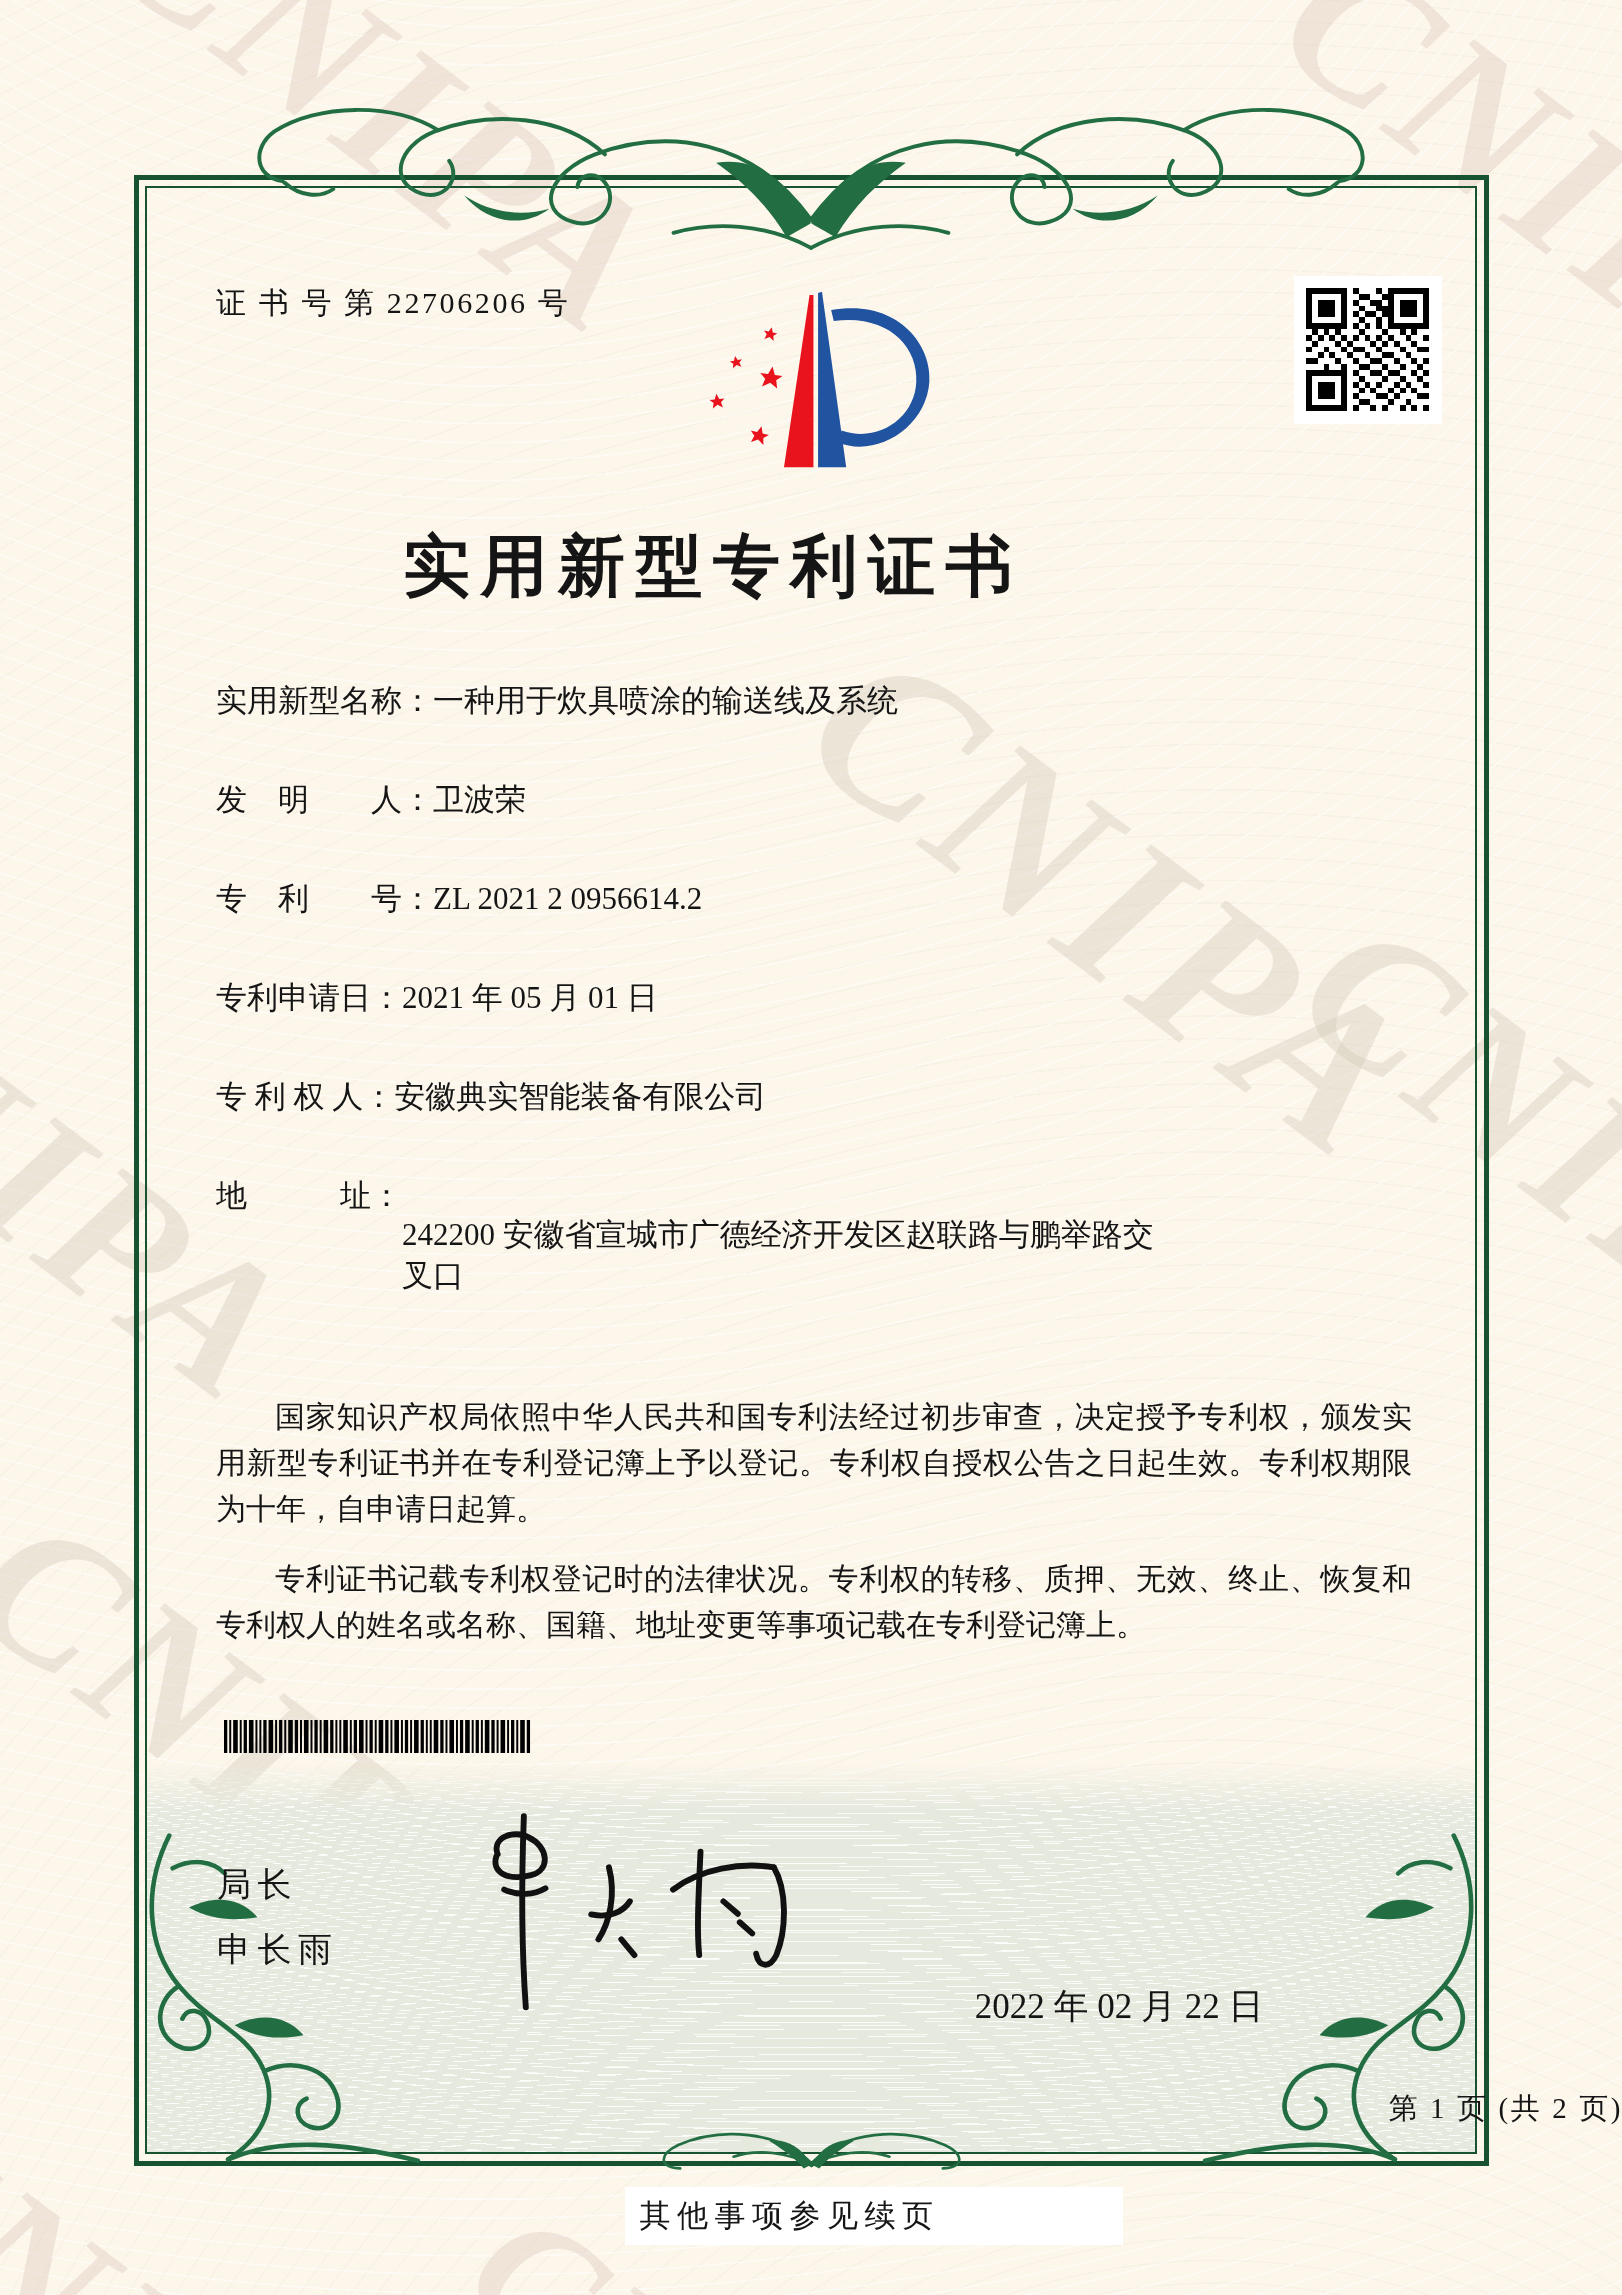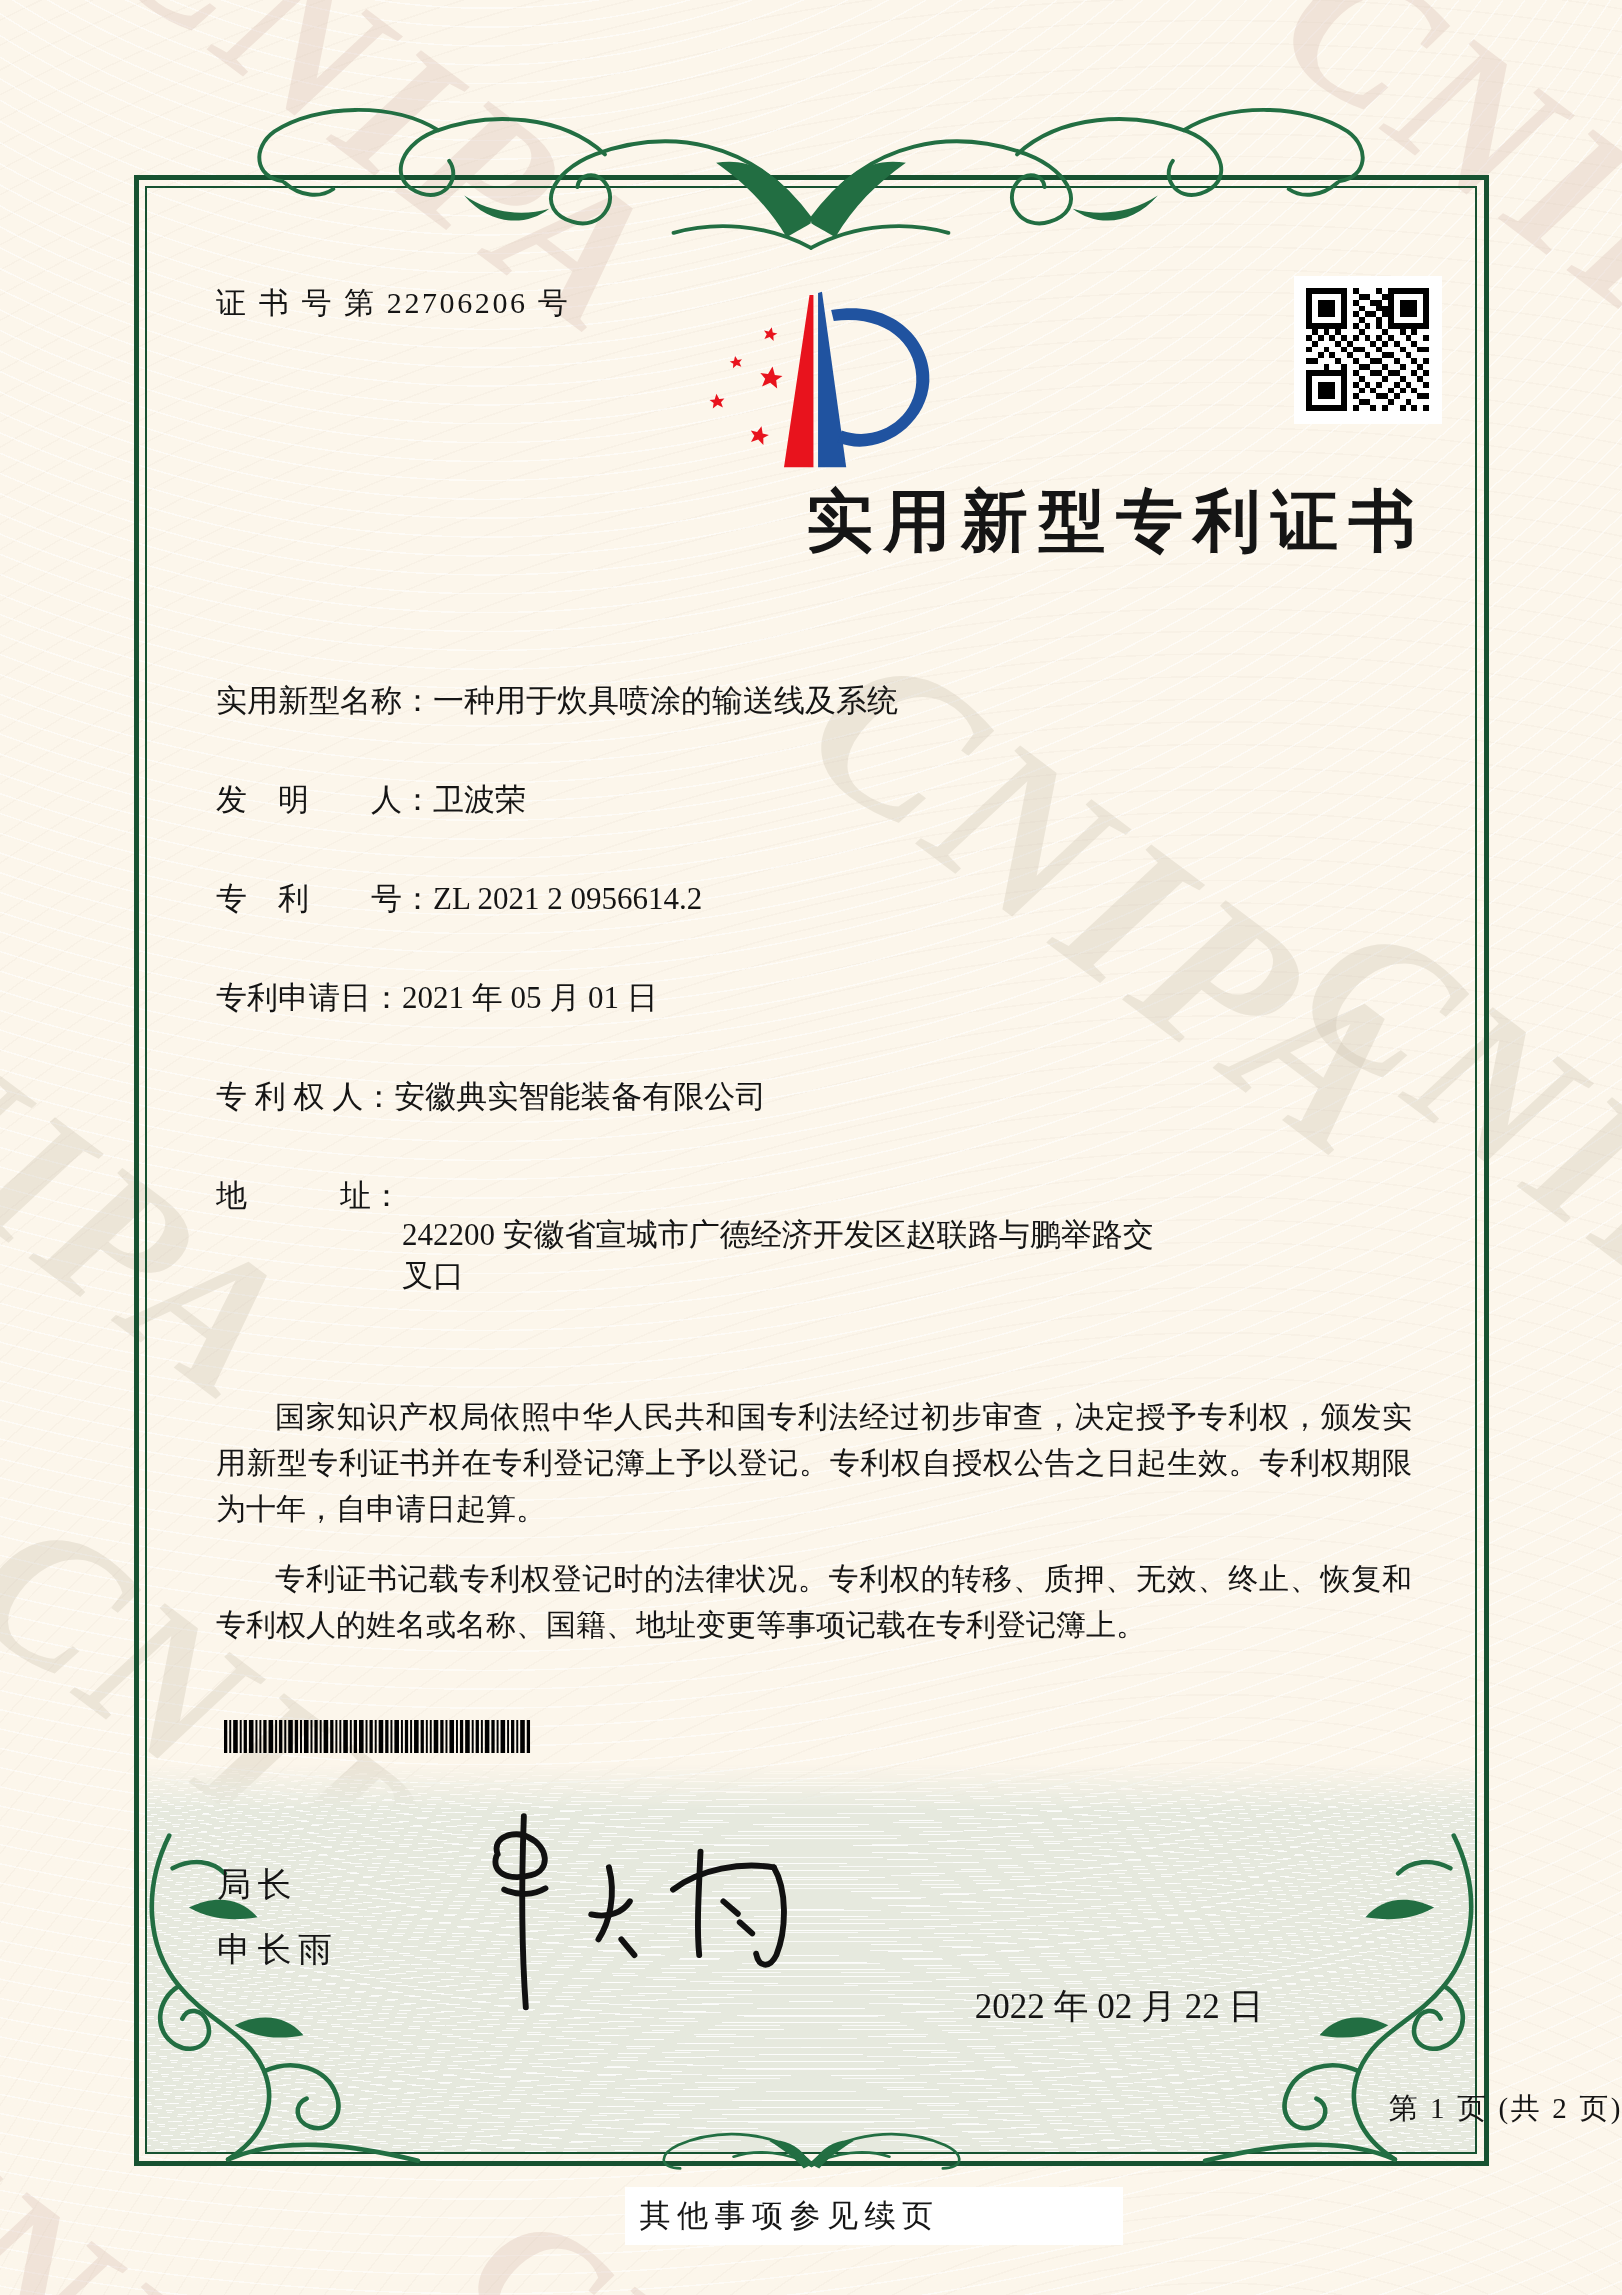--- a/index.html
+++ b/index.html
@@ -39,21 +39,21 @@
   }
   .frame-inner{
     position:absolute;left:145px;top:186px;width:1332px;height:1968px;z-index:3;
     border:2px solid #175231;box-sizing:border-box;pointer-events:none;
   }
   .orn{position:absolute;z-index:4;pointer-events:none;}
   .content{position:absolute;inset:0;z-index:5;}
   .abs{position:absolute;}
   .certno{left:216px;top:283px;font-size:30px;letter-spacing:2.6px;}
   .title{
-    left:0;width:1426px;top:476px;text-align:right;
+    left:0;width:1426px;top:521px;text-align:center;
     font-size:67px;font-weight:700;letter-spacing:10.5px;
   }
   .fields{left:216px;top:684px;width:1217px;font-size:31px;line-height:34px;}
   .frow{margin-bottom:65px;white-space:nowrap;}
   .frow .fvalue{white-space:normal;}
   .frow.address{margin-bottom:15.7px;}
   .address .fvalue{display:inline-block;width:759px;vertical-align:top;line-height:41px;white-space:normal;margin-top:35px;}
   .authrow .pair2{margin-left:122px;}
   .paras{left:216px;top:1378px;width:1196px;font-size:30px;line-height:46px;text-align:justify;margin-top:16px;}
   .paras p{margin:0;text-indent:59px;}

